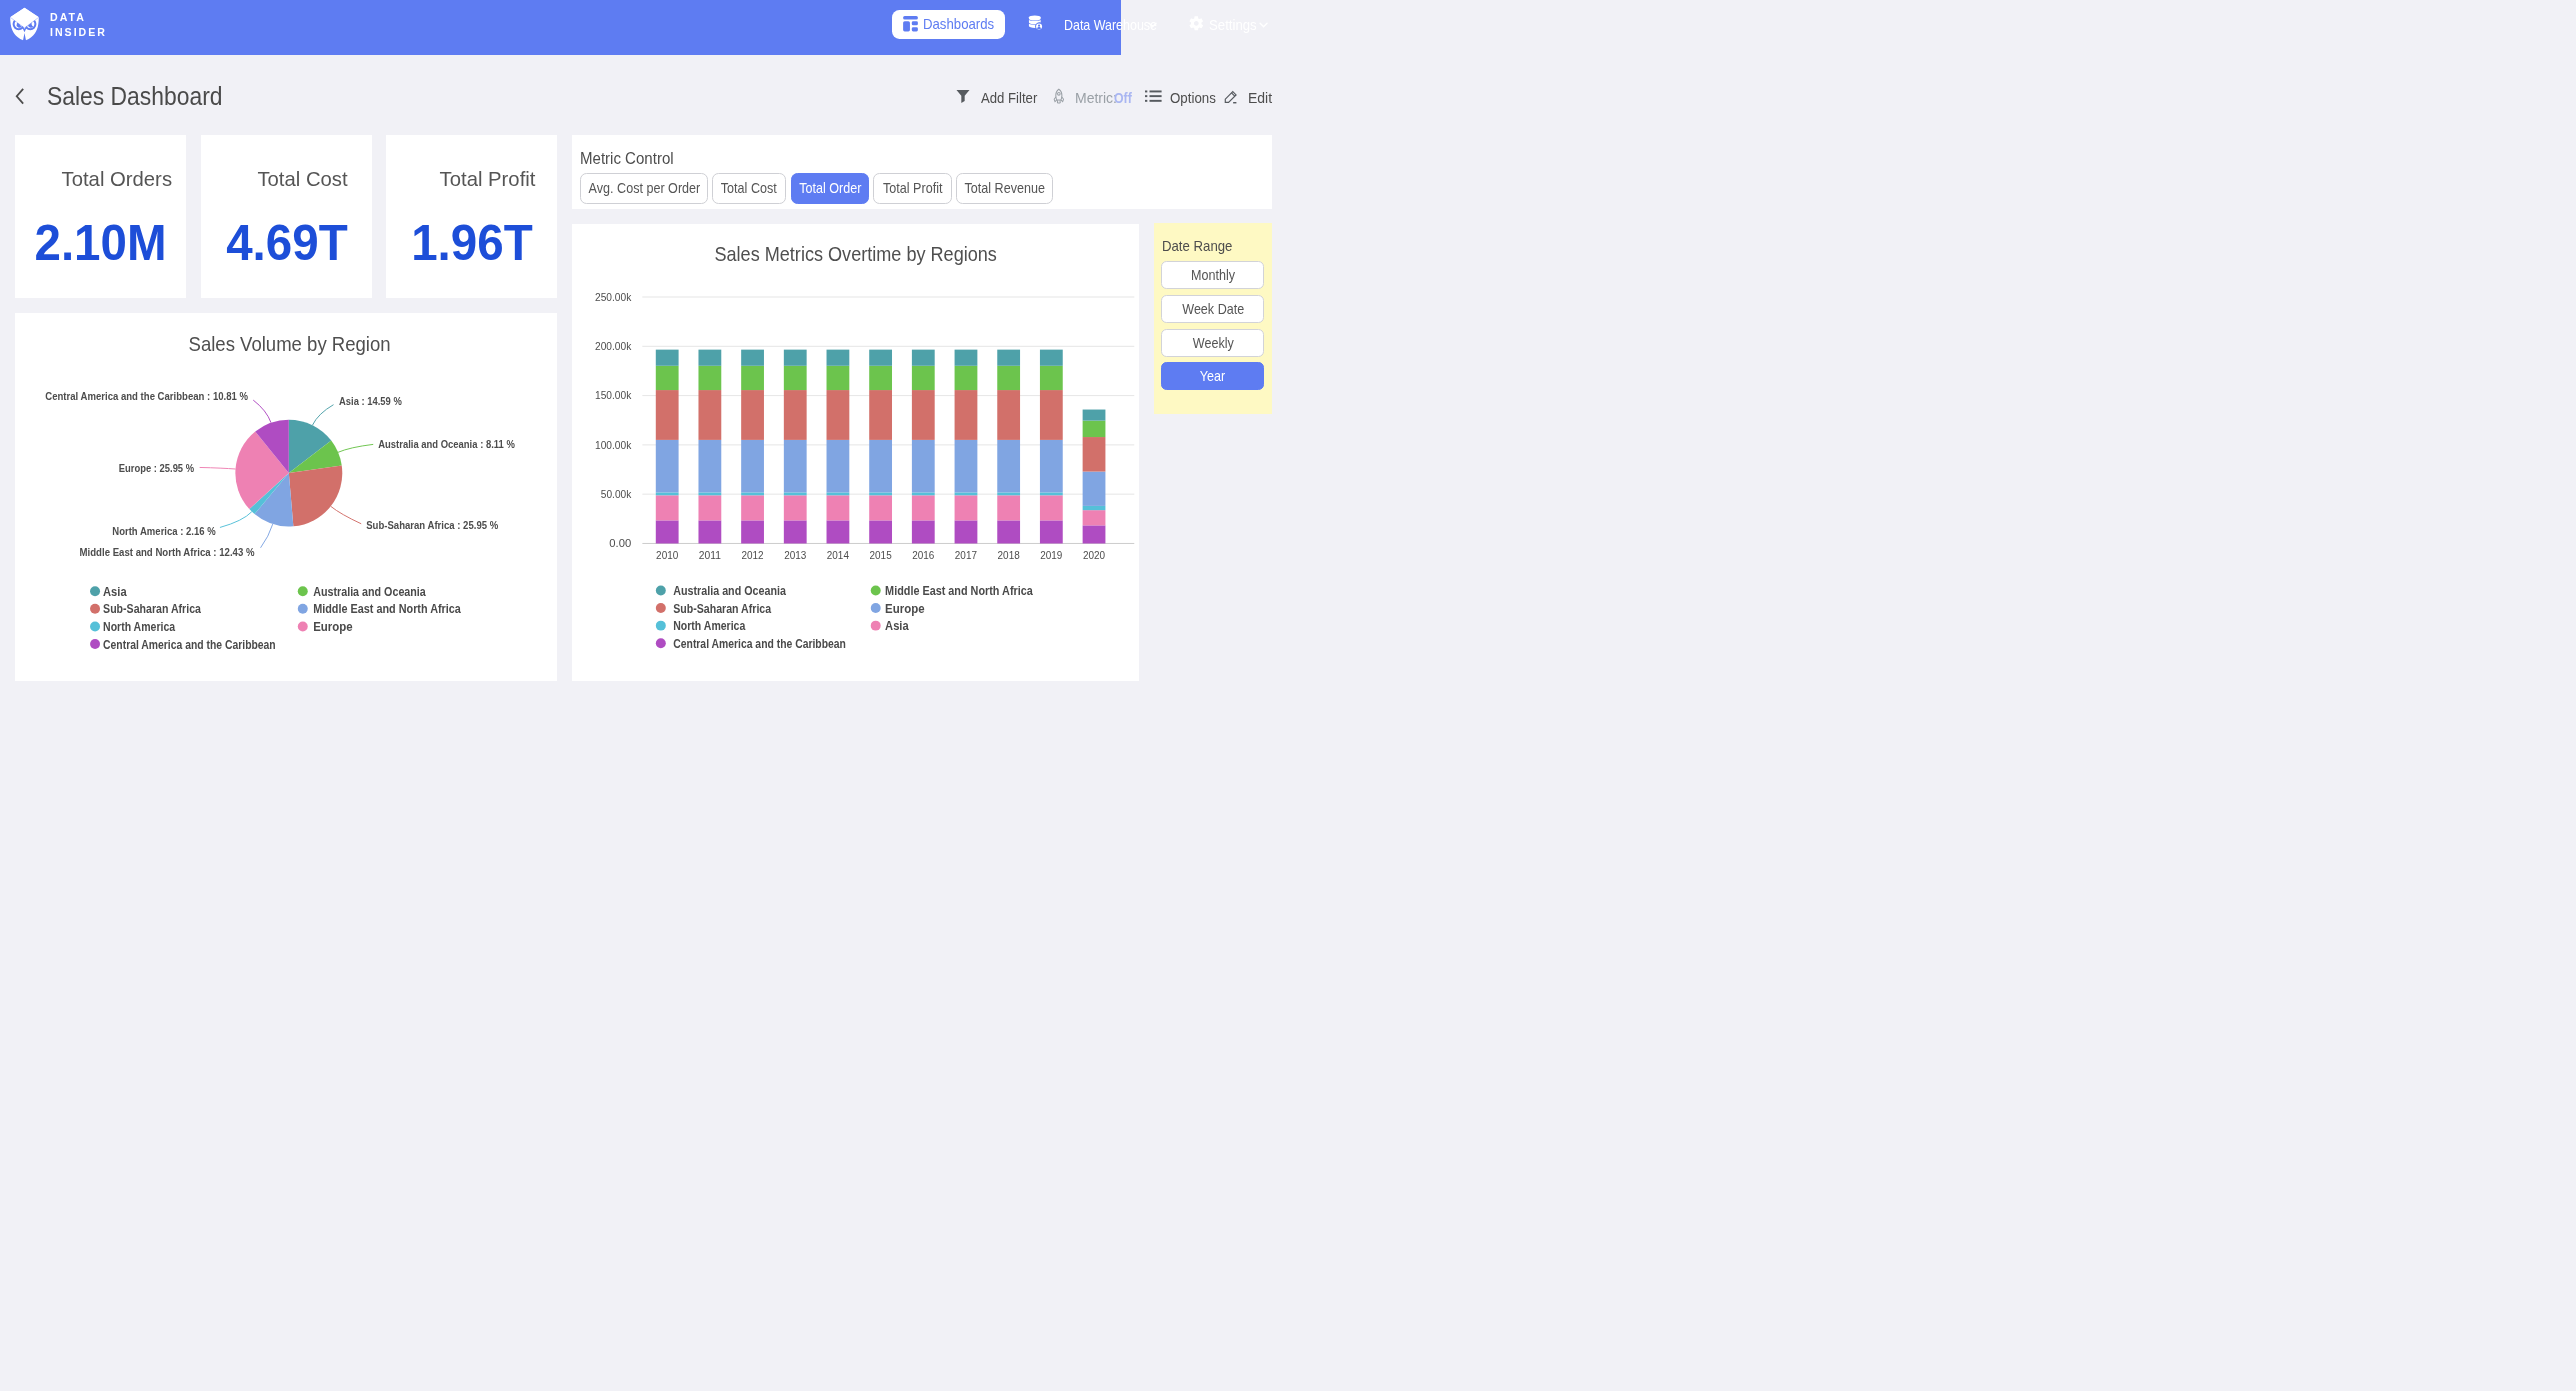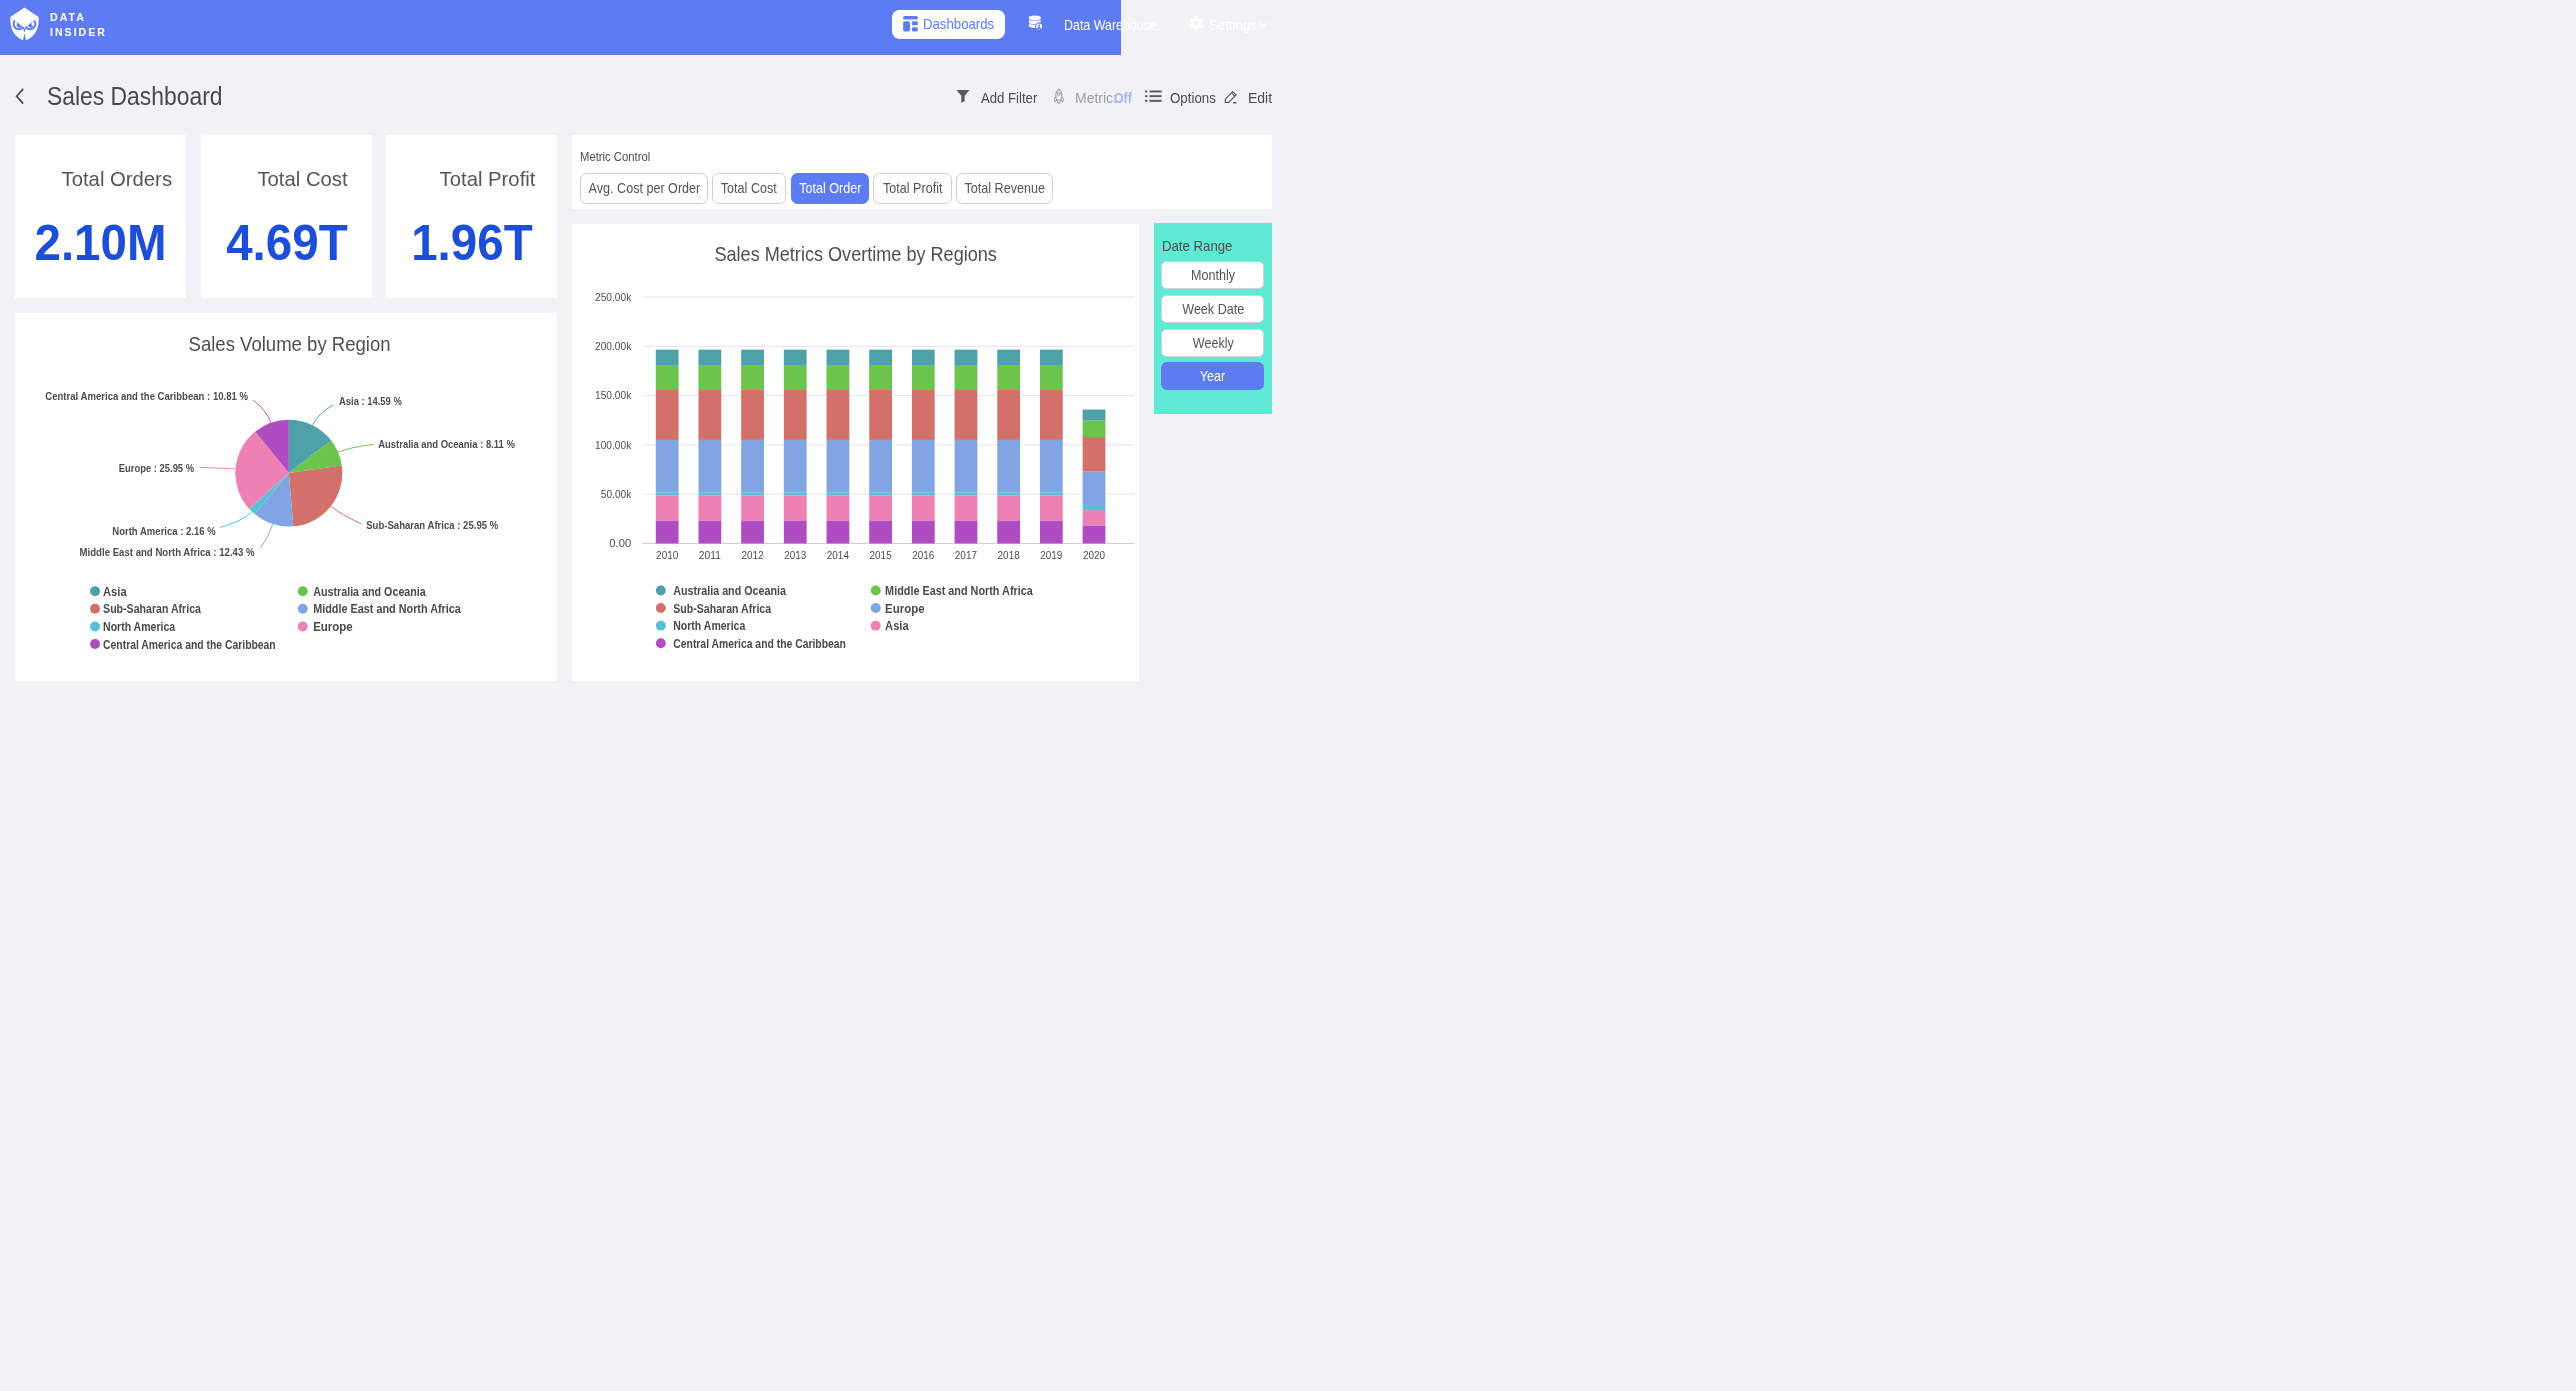--- a/index.html
+++ b/index.html
@@ -20,26 +20,26 @@
 #backarrow { position:absolute; left:14px; top:87px; }
 #pagetitle { position:absolute; left:47px; top:81px; font-size:26px; color:#4a4a4a; }
 .hact { position:absolute; top:90px; color:#4d4d4d; font-size:14px; }
 
 .kpi { position:absolute; top:135px; width:171px; height:163px; background:#fff; text-align:center; }
 .kpi .lbl { position:absolute; top:33px; width:100%; font-size:20.3px; line-height:23px; color:#555;padding-left:32px; }
 .kpi .val { position:absolute; top:80px; width:100%; font-size:50px; line-height:57px; font-weight:bold; color:#1d4ed8;text-decoration:underline; }
 .kpi .lbl, .kpi .val { left:0; }
 
 #metric { position:absolute; left:572px; top:135px; width:700px; height:74px; background:#fff; }
-#metric .mlabel { position:absolute; left:8.3px; top:15.2px; font-size:12px; color:#4d4d4d; }
+#metric .mlabel { position:absolute; left:8.3px; top:15.2px; font-size:16px; color:#4d4d4d; }
 .mbtn { position:absolute; top:38px; height:30.5px; border:0.9px solid #cfd0d5; border-radius:6.5px; background:#fff; color:#555; font-size:14.3px; text-align:center; }
 .mbtn div { position:relative; top:50%; transform:translateY(-50%); }
 .mbtn.active { background:#5e7cf2; border-color:#5e7cf2; color:#fff; }
 
-#daterange { position:absolute; left:1154px; top:223px; width:118px; height:191px; background:#5eead4;padding-left:9px; }
+#daterange { position:absolute; left:1154px; top:223px; width:118px; height:191px; background:#fef9c3;padding-left:9px; }
 #daterange .dlabel { position:absolute; left:8.3px; top:14px; font-size:15px; color:#4d4d4d; }
 .dbtn { position:absolute; left:7.4px; width:103px; height:28px; border:0.9px solid #d2d3d8; border-radius:5.5px; background:#fff; color:#555; font-size:14.3px; text-align:center; }
 .dbtn div { position:relative; top:50%; transform:translateY(-50%); }
 .dbtn.active { background:#5e7cf2; border-color:#5e7cf2; color:#fff; }
 
 #piecard { position:absolute; left:15.3px; top:313px; width:542px; height:368px; background:#fff; }
 #barcard { position:absolute; left:572px; top:224px; width:567px; height:457px; background:#fff; }
 svg text { font-family:"Liberation Sans", sans-serif; }
 </style>
 </head>

